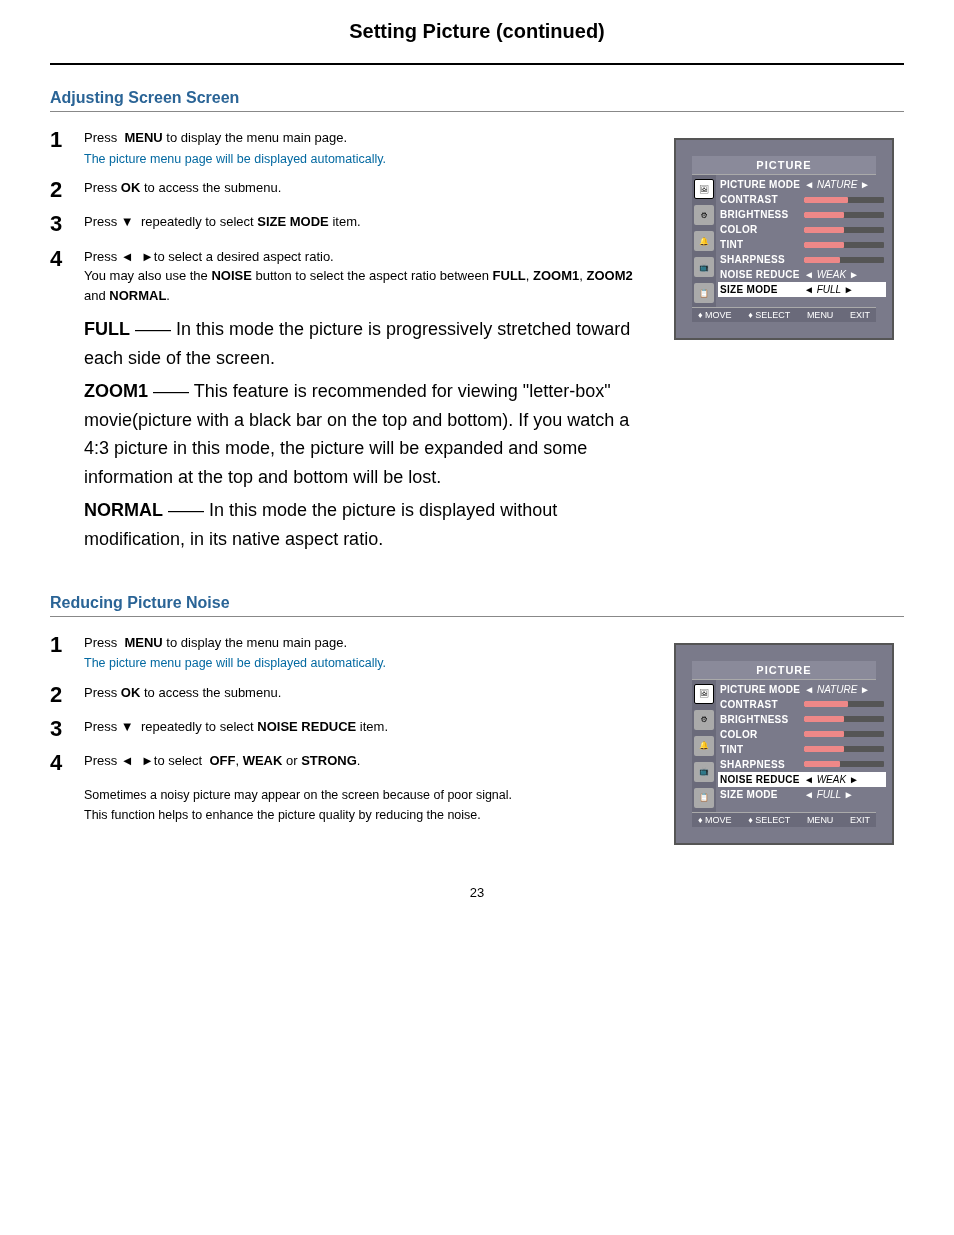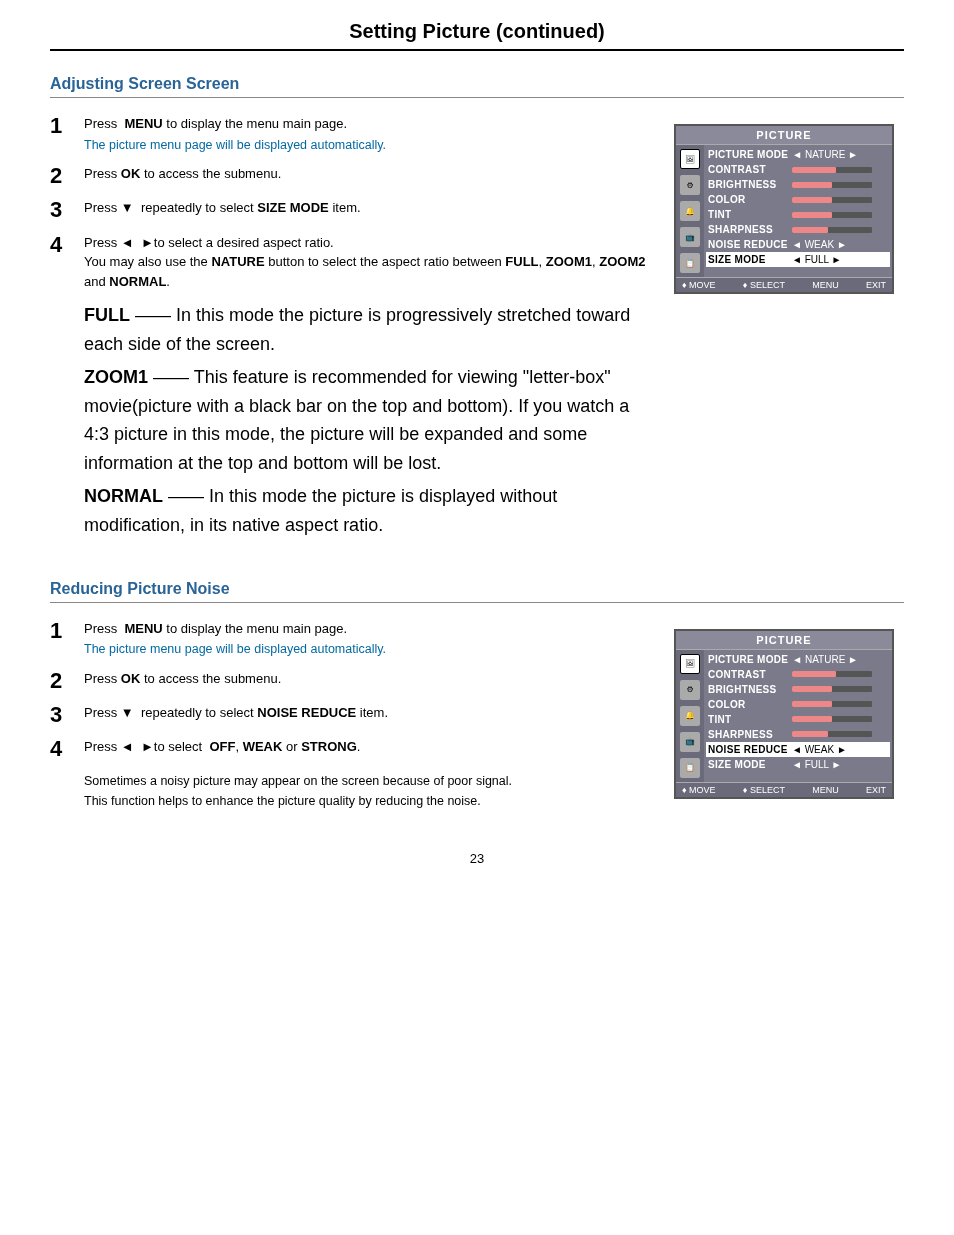--- a/index.html
+++ b/index.html
@@ -11,21 +11,21 @@
       width: 954px;
       min-height: 1235px;
       padding: 20px 50px 40px 50px;
     }
 
     .page-title {
       text-align: center;
       font-size: 20px;
       font-weight: bold;
       margin-bottom: 8px;
-      padding-bottom: 6px;
+      padding-bottom: 20px;
       border-bottom: 2px solid #000;
     }
 
     .section {
       margin-top: 24px;
     }
 
     .section-title {
       font-size: 16px;
       color: #2a6496;
@@ -90,21 +90,21 @@
     }
 
     .desc-line {
       margin-bottom: 4px;
     }
 
     
     .tv-menu {
       background: #7a7a8a;
       border: 2px solid #555;
-      padding: 0;
+      padding: 16px;
       width: 220px;
       font-size: 11px;
       color: #fff;
       margin-top: 10px;
     }
 
     .tv-menu-header {
       background: #8a8a9a;
       text-align: center;
       padding: 3px 0;
@@ -174,20 +174,21 @@
       font-size: 10px;
       letter-spacing: 0.3px;
     }
 
     .tv-row-value {
       flex: 1;
       display: flex;
       align-items: center;
       gap: 2px;
       font-size: 10px;
+      font-style: italic;
     }
 
     .tv-bar {
       height: 6px;
       background: #e88;
       border-radius: 1px;
     }
 
     .tv-bar-container {
       background: #555;
@@ -244,21 +245,21 @@
         <div class="step-num">3</div>
         <div class="step-text">
           Press ▼&nbsp; repeatedly to select <span class="bold">SIZE MODE</span> item.
         </div>
       </div>
 
       <div class="step">
         <div class="step-num">4</div>
         <div class="step-text">
           Press ◄ &nbsp;►to select a desired aspect ratio.<br>
-          You may also use the <span class="bold">NATURE</span> button to select the aspect ratio between <span class="bold">FULL</span>, <span class="bold">ZOOM1</span>, <span class="bold">ZOOM2</span>&nbsp; and <span class="bold">NORMAL</span>.
+          You may also use the <span class="bold">NOISE</span> button to select the aspect ratio between <span class="bold">FULL</span>, <span class="bold">ZOOM1</span>, <span class="bold">ZOOM2</span>&nbsp; and <span class="bold">NORMAL</span>.
         </div>
       </div>
 
       <div class="descriptions">
         <div class="desc-line">
           <span class="bold">FULL</span> —— In this mode the picture is progressively stretched toward each side of the screen.
         </div>
         <div class="desc-line">
           <span class="bold">ZOOM1</span> —— This feature is recommended for viewing "letter-box" movie(picture with a black bar on the top and bottom). If you watch a 4:3 picture in this mode, the picture will be expanded and some information at the top and bottom will be lost.
         </div>

